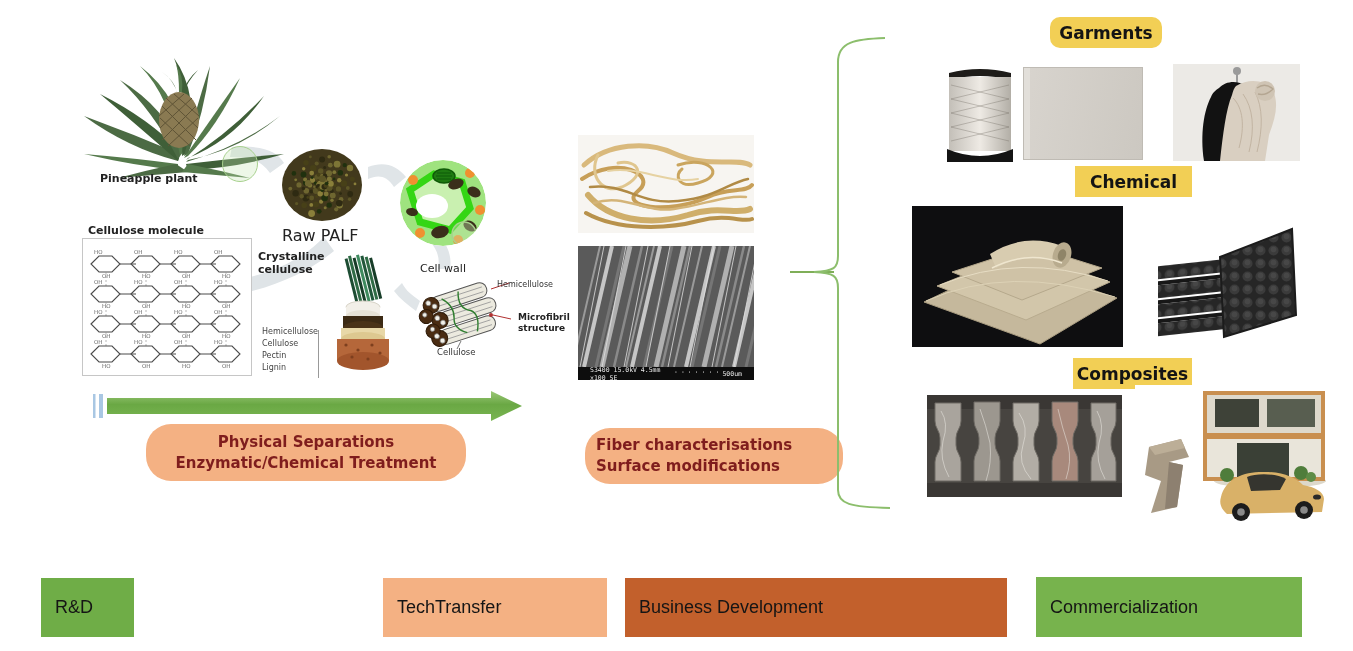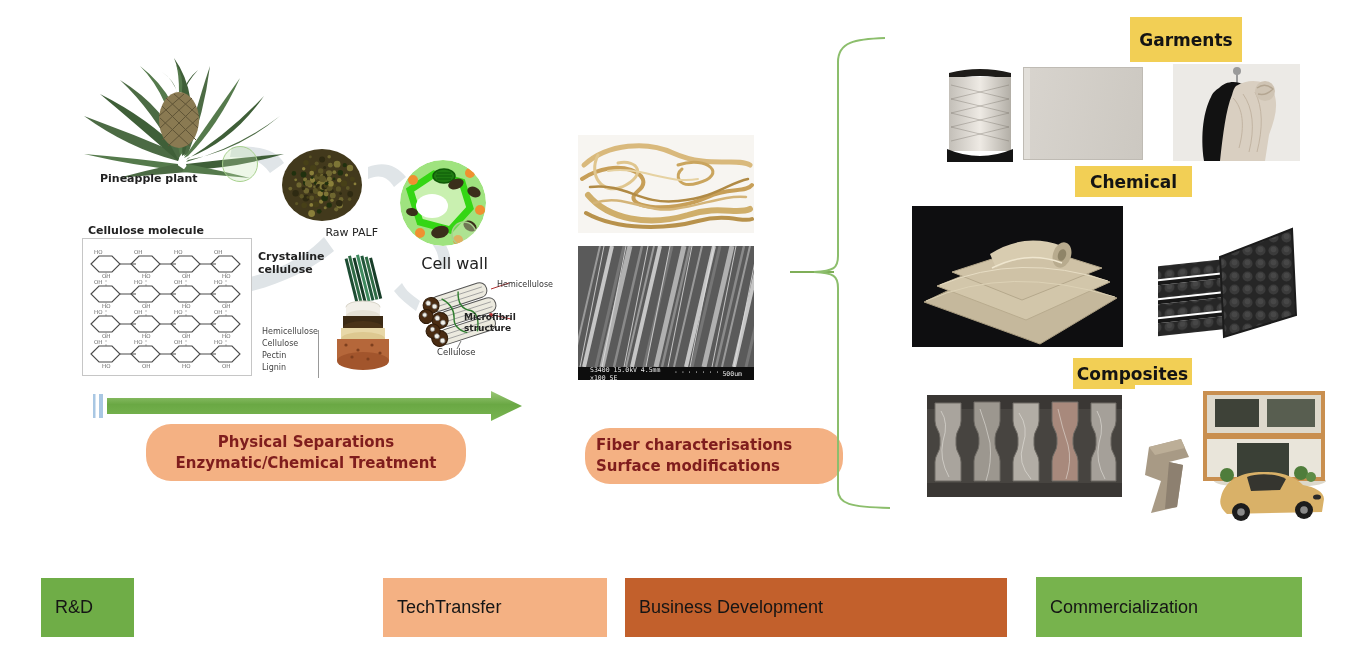--- a/index.html
+++ b/index.html
@@ -242,21 +242,21 @@
       <circle cx="43.5" cy="31.7" r="1.6" fill="#6e6630"></circle>
       <circle cx="43.2" cy="58.7" r="1.5" fill="#7d7536"></circle>
       <circle cx="30.1" cy="28.6" r="1.4" fill="#20300e"></circle>
       <circle cx="73.0" cy="34.9" r="1.4" fill="#8a7f3a"></circle>
       <circle cx="25.8" cy="48.4" r="1.3" fill="#474018"></circle>
       <circle cx="40.4" cy="29.8" r="3.4" fill="#5c5526"></circle>
       <circle cx="57.2" cy="54.3" r="3.3" fill="#2e2a12"></circle>
       <circle cx="26.1" cy="34.3" r="3.2" fill="#6e6630"></circle>
       <circle cx="68.0" cy="19.0" r="3.2" fill="#7d7536"></circle>
     </svg>
-  <div class="abs lbl" style="left:298px;top:226px;width:80px;text-align:right;font-size:11px;">Raw PALF</div>
+  <div class="abs lbl" style="left:282px;top:226px;width:80px;text-align:left;font-size:16px;">Raw PALF</div>
 
   <div class="abs photo" style="left:400px;top:160px;width:86px;height:86px;border-radius:50%;background:#fff;">
     <svg width="86" height="86" viewBox="0 0 86 86">
       <circle cx="43" cy="43" r="43" fill="#9fe37f"></circle>
       <g stroke="#35d615" stroke-width="7" fill="#c9f0b0">
         <polygon points="10,30 34,14 62,22 70,48 50,70 20,62"></polygon>
       </g>
       <ellipse cx="32" cy="46" rx="16" ry="12" fill="#ffffff"></ellipse>
       <ellipse cx="44" cy="16" rx="11" ry="7" fill="#1f7a12" stroke="#0f5a08" stroke-width="1.5"></ellipse>
       <line x1="36" y1="16" x2="52" y2="16" stroke="#0f5a08" stroke-width="1"></line>
@@ -272,21 +272,21 @@
       <g fill="#3a2f1a">
         <ellipse cx="56" cy="24" rx="8" ry="5" transform="rotate(-20 56 24)"></ellipse>
         <ellipse cx="74" cy="32" rx="7" ry="5" transform="rotate(25 74 32)"></ellipse>
         <ellipse cx="40" cy="72" rx="9" ry="6" transform="rotate(-15 40 72)"></ellipse>
         <ellipse cx="70" cy="66" rx="7" ry="5" transform="rotate(30 70 66)"></ellipse>
         <ellipse cx="12" cy="52" rx="6" ry="4" transform="rotate(10 12 52)"></ellipse>
       </g>
       <circle cx="64" cy="74" r="12" fill="rgba(196,228,176,0.4)" stroke="#a8d18e" stroke-width="1.5"></circle>
     </svg>
   </div>
-  <div class="abs lbl" style="left:398px;top:254px;width:90px;text-align:right;font-size:16px;">Cell wall</div>
+  <div class="abs lbl" style="left:398px;top:262px;width:90px;text-align:center;font-size:11px;">Cell wall</div>
 
   <div class="abs lbl pre" style="left:258px;top:250px;font-size:11px;font-weight:bold;line-height:13px;">Crystalline
 cellulose</div>
 
   <svg class="abs" style="left:322px;top:253px;" width="82" height="127" viewBox="0 0 82 127">
     <g>
       <g transform="rotate(-14 42 26)">
         <rect x="28" y="2" width="3" height="46" fill="#1d4d33"></rect>
           <rect x="32" y="0" width="3" height="48" fill="#2f6b45"></rect>
         <rect x="36" y="3" width="3" height="46" fill="#173d28"></rect>
@@ -355,21 +355,21 @@
       </g>
       <path d="M34,30 Q44,40 40,52 Q36,62 48,70" stroke="#2f7d2f" stroke-width="1.4" fill="none"></path>
       <path d="M52,28 Q46,44 58,50 Q66,56 58,72" stroke="#2f7d2f" stroke-width="1.4" fill="none"></path>
     </g>
     <line x1="78" y1="26" x2="96" y2="20" stroke="#b03030" stroke-width="1"></line>
     <line x1="80" y1="52" x2="98" y2="56" stroke="#b03030" stroke-width="1"></line>
     <circle cx="78" cy="52" r="2" fill="#b03030"></circle>
     <line x1="48" y1="78" x2="44" y2="86" stroke="#777" stroke-width="1"></line>
   </svg>
   <div class="abs lbl" style="left:497px;top:280px;font-size:8px;color:#333;">Hemicellulose</div>
-  <div class="abs lbl" style="left:464px;top:312px;width:58px;font-size:9px;font-weight:bold;line-height:11px;">Microfibril structure</div>
+  <div class="abs lbl" style="left:518px;top:312px;width:58px;font-size:9px;font-weight:bold;line-height:11px;">Microfibril structure</div>
   <div class="abs lbl" style="left:437px;top:347px;font-size:8.5px;color:#333;">Cellulose</div>
 
   <svg class="abs" style="left:93px;top:389px;" width="432" height="34" viewBox="0 0 432 34">
     <defs>
       <linearGradient id="ag" x1="0" y1="0" x2="0" y2="1">
         <stop offset="0" stop-color="#9cc878"></stop>
           <stop offset="0.45" stop-color="#6aa844"></stop>
         <stop offset="1" stop-color="#79b551"></stop>
       </linearGradient>
     </defs>
@@ -435,21 +435,21 @@
   </div>
 
   <div class="abs stage-box stage-left pre" style="left:585px;top:428px;width:247px;height:56px;">Fiber characterisations
 Surface modifications</div>
 
   <svg class="abs" style="left:780px;top:28px;" width="130" height="492" viewBox="0 0 130 492">
     <line x1="10" y1="244" x2="54" y2="244" stroke="#7fae58" stroke-width="2"></line>
     <path d="M105,10 C75,11 58,14 58,34 L58,228 C58,240 54,243 34,244 C54,245 58,248 58,260 L58,462 C58,476 70,479 110,480" fill="none" stroke="#8CBE6C" stroke-width="2"></path>
   </svg>
 
-  <div class="abs prod-label" style="left:1130px;top:17px;width:112px;height:45px;">
+  <div class="abs prod-label" style="left:1050px;top:17px;width:112px;height:31px;border-radius:10px;">
     <span>Garments</span>
   </div>
 
   <div class="abs photo" style="left:947px;top:65px;width:66px;height:97px;background:#fff;">
     <svg width="66" height="97" viewBox="0 0 66 97">
       <defs>
         <linearGradient id="spoolG" x1="0" y1="0" x2="1" y2="0">
           <stop offset="0" stop-color="#c3bfb8"></stop>
             <stop offset="0.5" stop-color="#eeeae4"></stop>
           <stop offset="1" stop-color="#b2aea6"></stop>

